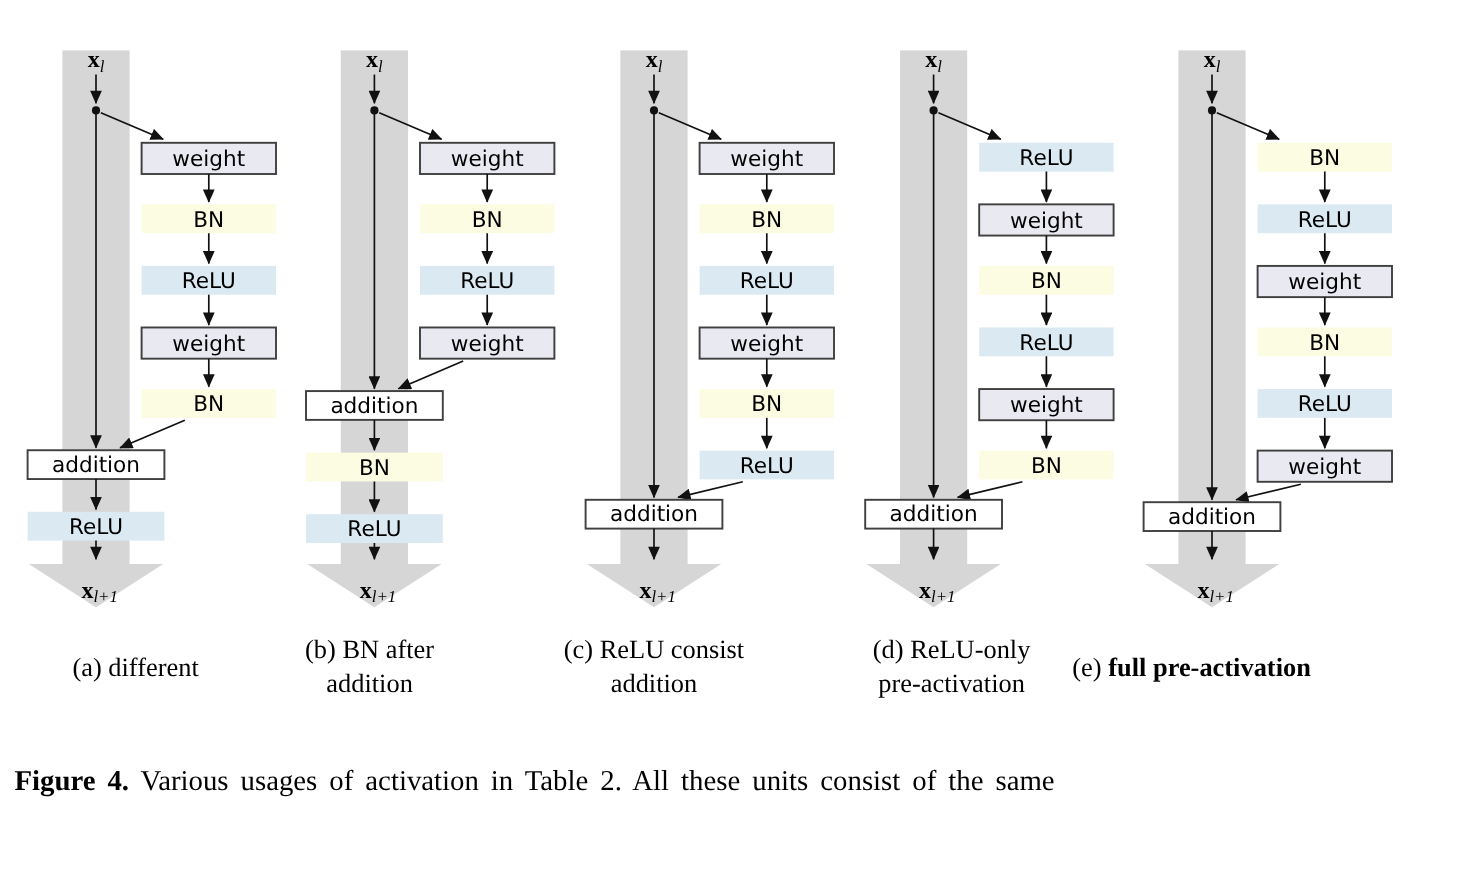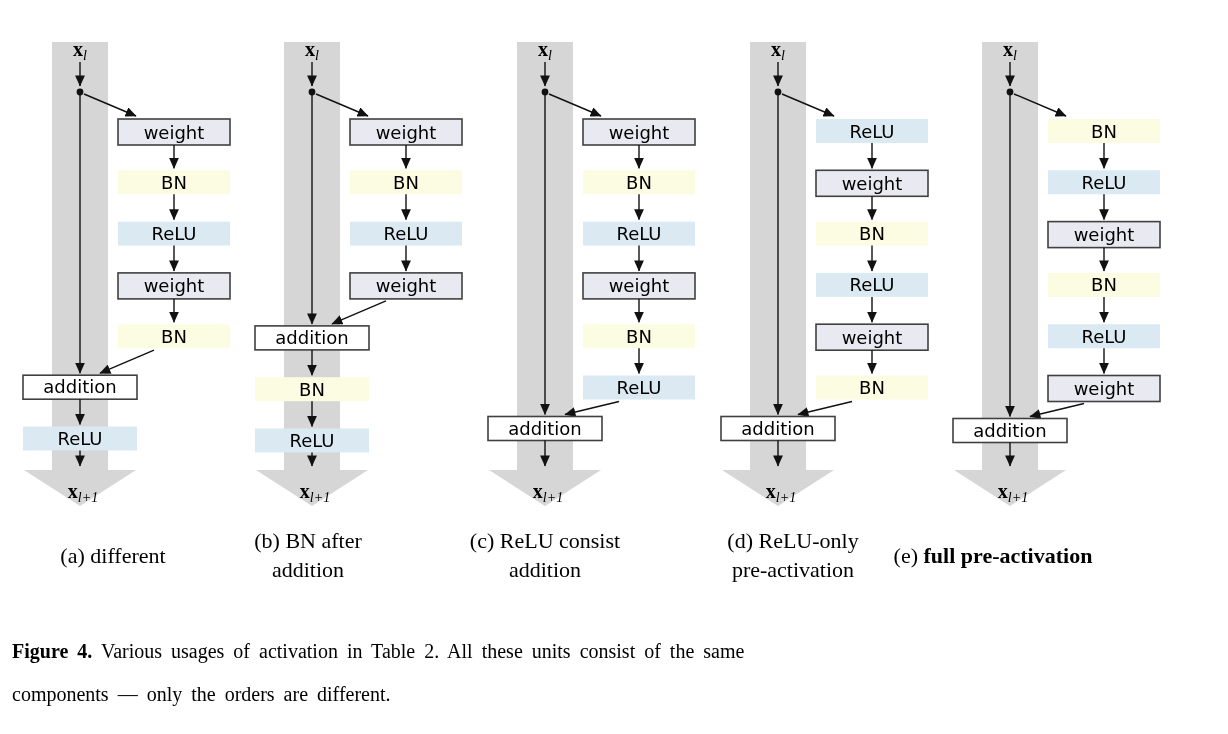--- a/index.html
+++ b/index.html
@@ -7,21 +7,21 @@
         font-family:"Liberation Serif",serif;}
   .unit-svg{position:absolute;top:28px;}
   .blk{font-family:"DejaVu Sans","Liberation Sans",sans-serif;font-size:18px;fill:#000;}
   .xbase{font-family:"Liberation Serif",serif;font-weight:bold;font-size:20px;fill:#000;}
   .xsub{font-family:"Liberation Serif",serif;font-style:italic;font-size:14px;fill:#000;}
   .sub-caption{position:absolute;top:518px;height:74px;width:300px;
         display:flex;flex-direction:column;align-items:center;justify-content:center;
         font-size:22px;line-height:29px;color:#000;text-align:center;white-space:nowrap;}
   .sub-caption b{font-weight:bold;}
   .fig-caption{position:absolute;left:12px;top:630px;width:1208px;
-        font-size:20px;line-height:43px;color:#000;word-spacing:4px;}
+        font-size:24px;line-height:43px;color:#000;word-spacing:4px;}
   .fig-caption .fig-label{font-weight:bold;}
 </style>
 </head>
 <body>
 
 <div class="page">
   <div id="diagram-row">
       <svg width="215" height="512" class="unit-svg" style="left:20px;">
         <defs>
           <marker id="ah0" viewBox="0 0 10 8" refX="8.5" refY="4" markerWidth="9" markerHeight="7" orient="auto">
@@ -219,15 +219,14 @@
         <div><span>(d) ReLU-only</span></div>
         <div><span>pre-activation</span></div>
       </div>
       <div class="sub-caption" style="left: 843px; font-family: Liberation Serif, serif;">
         <div><span>(e) </span><b>full pre-activation</b></div>
       </div>
     </div>
   <div class="fig-caption">
     <span class="fig-label">Figure 4.</span>
     <span>Various usages of activation in Table 2. All these units consist of the same</span><br>
-    <span>components — only the orders are different.</span>
   </div>
 </div>
 
 </body></html>

